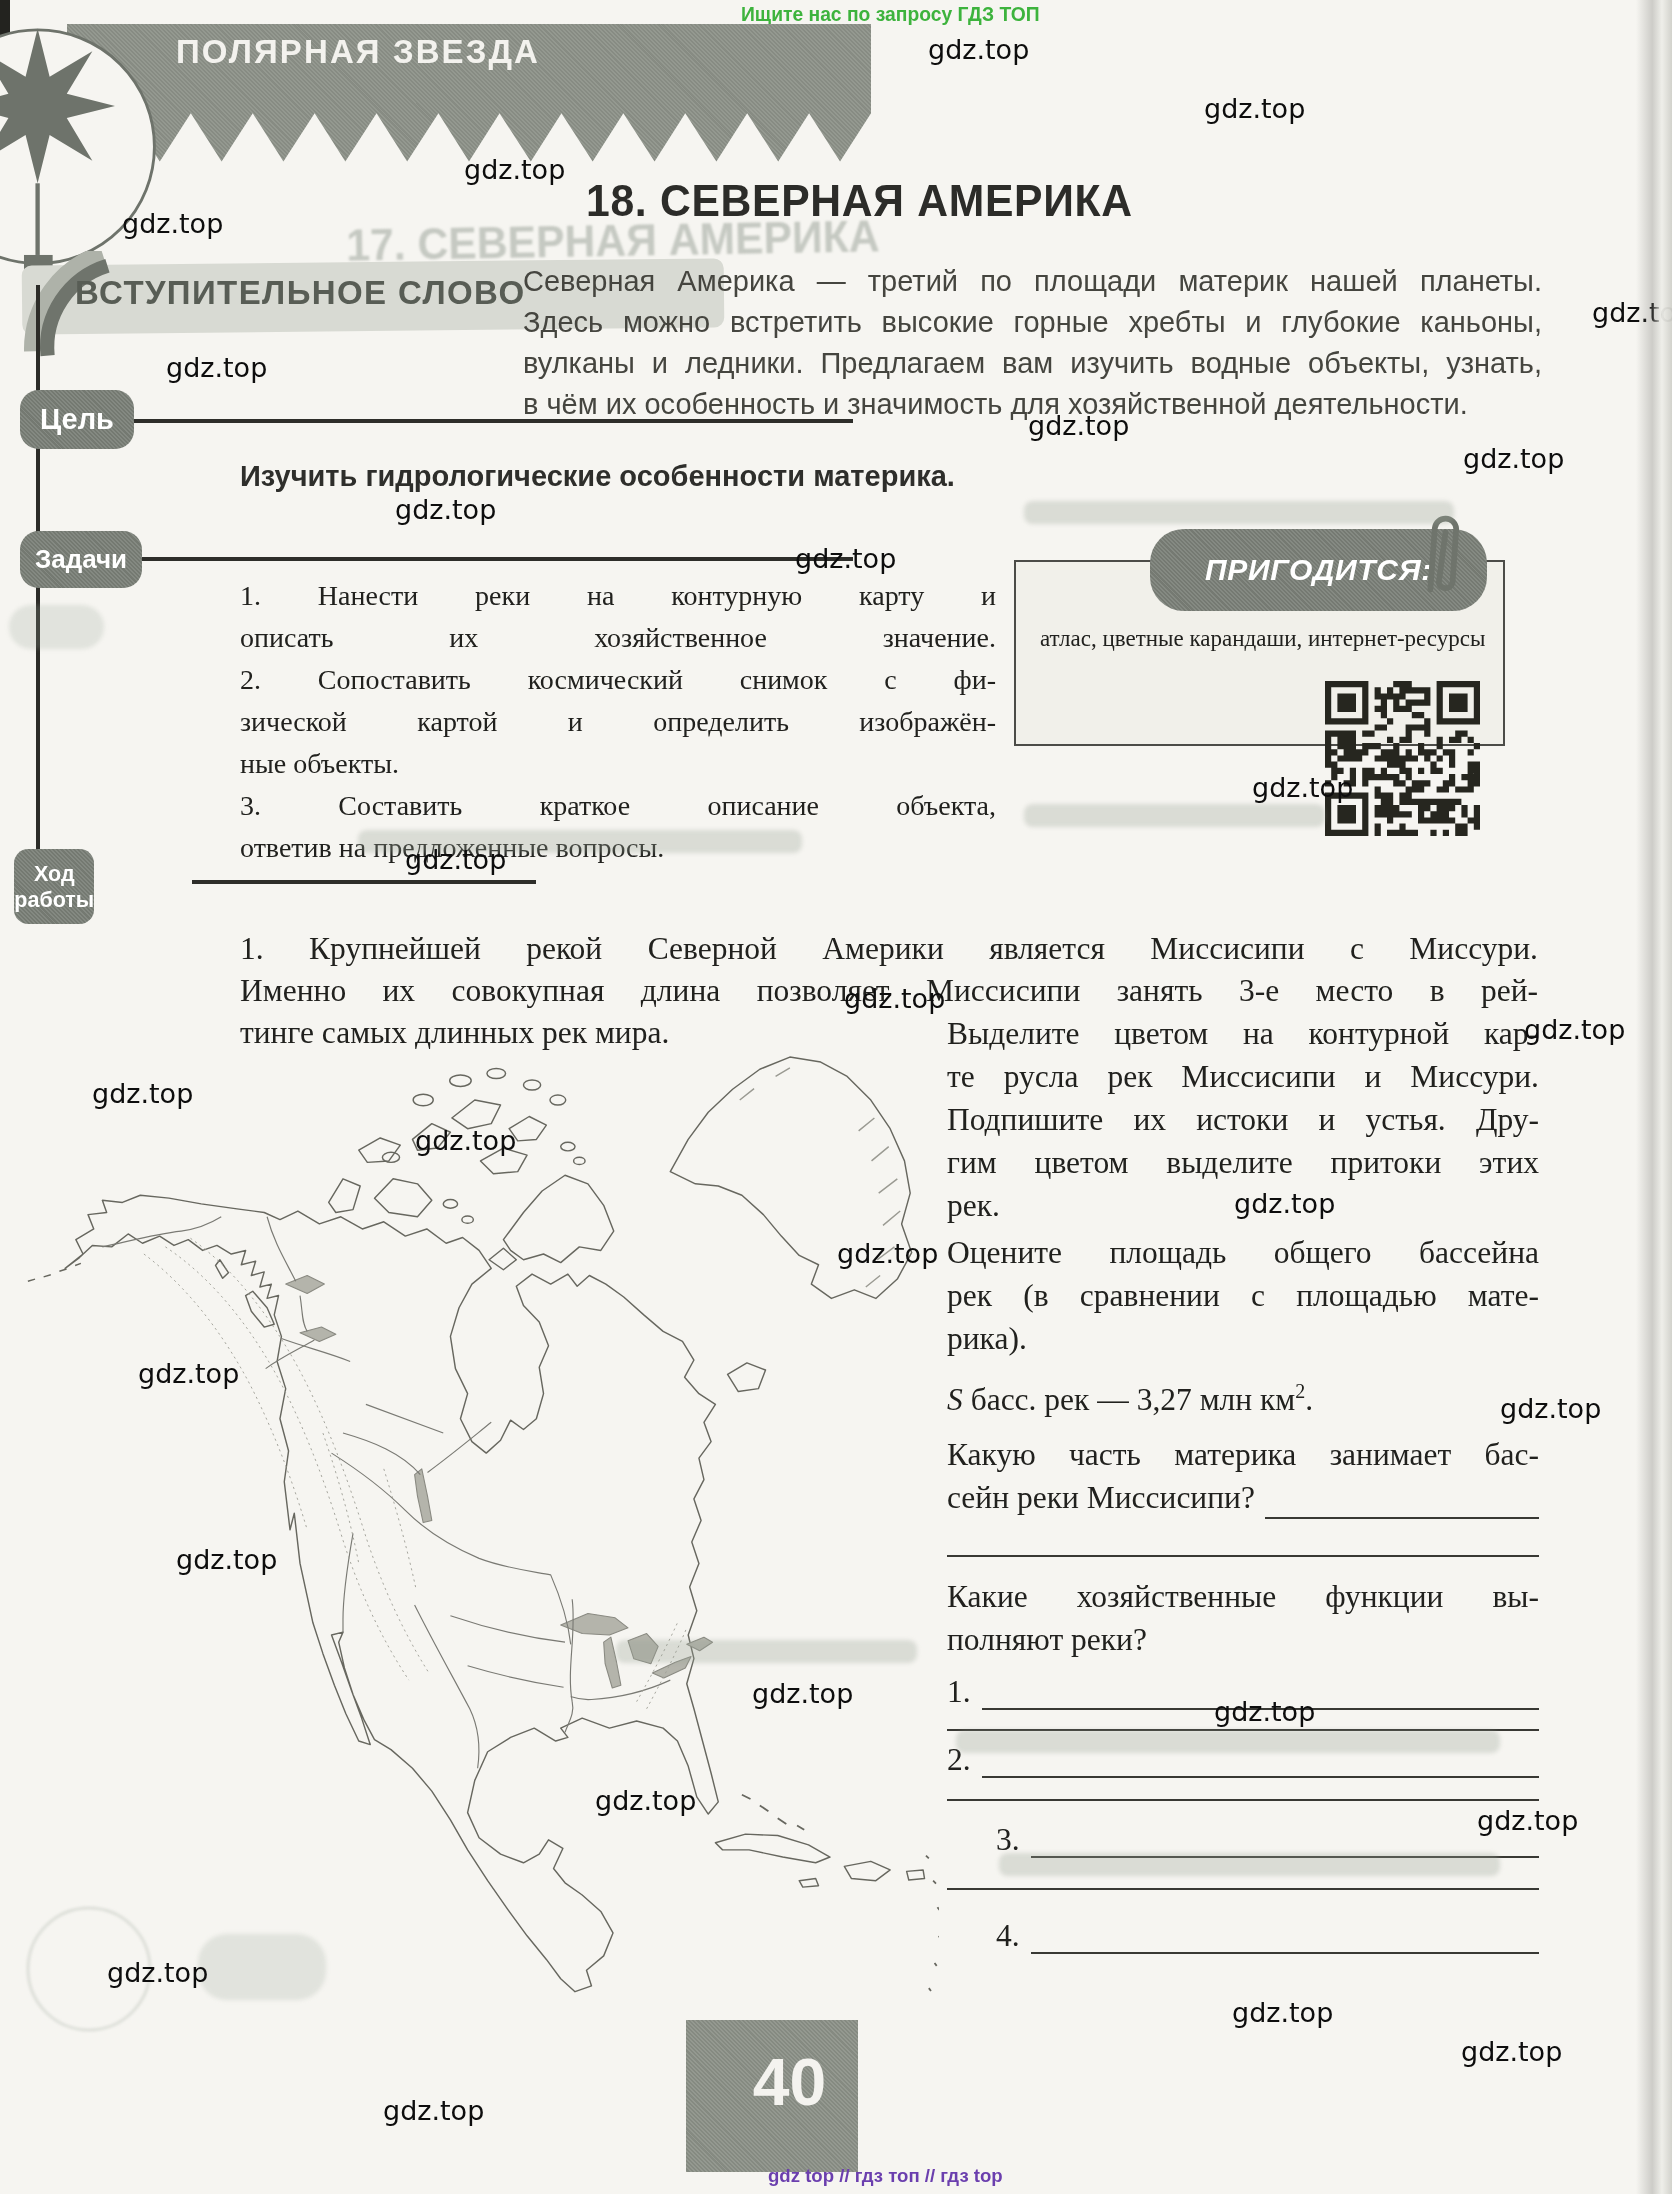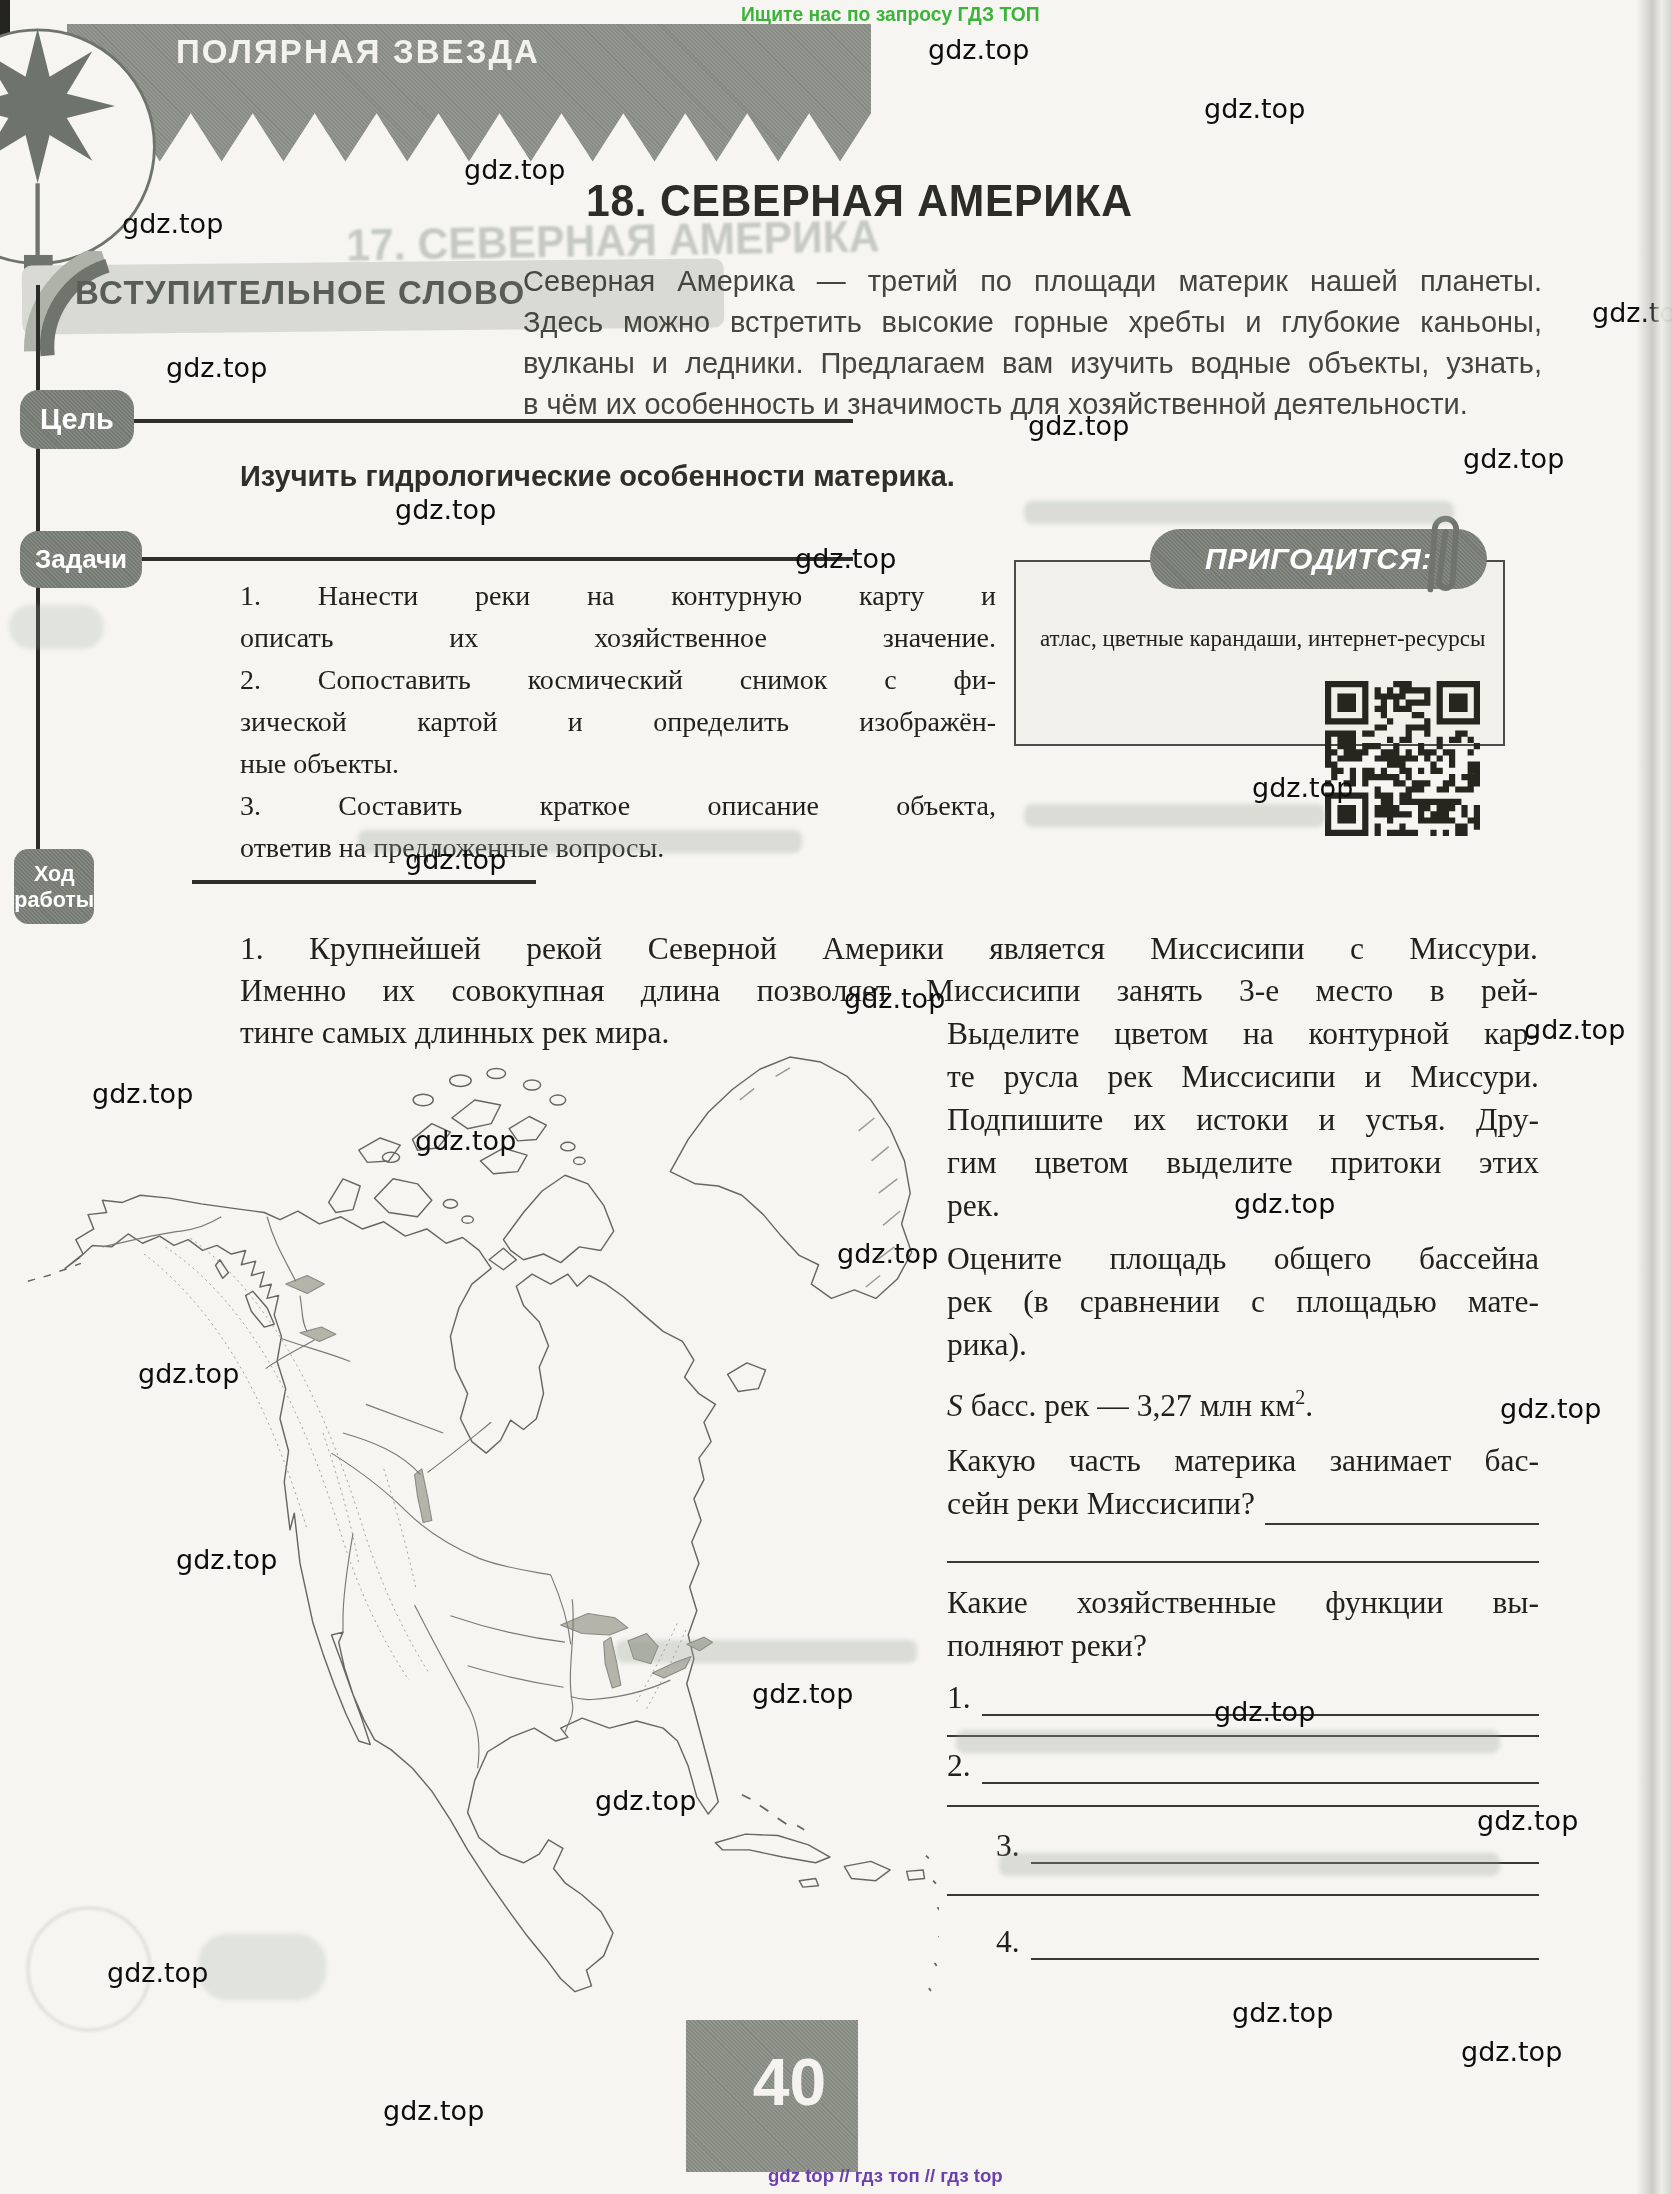--- a/index.html
+++ b/index.html
@@ -36,21 +36,21 @@
   .hl-tasks{left:142px;top:557px;width:711px;}
   .hl-work{left:192px;top:880px;width:344px;}
   
   .p-intro{left:523px;top:261px;width:1019px;font-size:29px;line-height:41px;color:#45453f;
            font-family:"Liberation Sans","DejaVu Sans",sans-serif;}
   .goal-text{left:240px;top:460px;font-size:29px;font-weight:700;color:#2e2e2b;white-space:nowrap;}
   .p-tasks{left:240px;top:575px;width:756px;font-size:28px;line-height:42px;}
   .p-task1{left:240px;top:928px;width:1298px;font-size:31.5px;line-height:42px;}
   
   .useful-box{left:1014px;top:560px;width:487px;height:182px;border:2.9px solid #4c4c48;background:#f1f0ea;}
-  .useful-badge{left:1150px;top:529px;width:337px;height:60px;border-radius:34px;background:#7b8078;
+  .useful-badge{left:1150px;top:529px;width:337px;height:82px;border-radius:34px;background:#7b8078;
      background-image:repeating-linear-gradient(45deg,rgba(255,255,255,.08) 0 1.4px,rgba(0,0,0,.05) 1.4px 2.9px);
      display:flex;align-items:center;justify-content:center;color:#fff;font-style:italic;
      font-family:"Liberation Sans",sans-serif;font-weight:700;font-size:30px;letter-spacing:0.7px;}
   .useful-text{left:1040px;top:618px;width:464px;font-size:23px;line-height:42px;text-align:justify;}
   .qr{left:1325px;top:681px;}
   
   .rcol{left:947px;top:1012px;width:592px;font-size:31.5px;}
   .rcol .para{line-height:43px;}
   .sline{white-space:pre-wrap;height:37px;}
   .sline i{font-family:"Liberation Serif",serif;}
@@ -234,21 +234,21 @@
   </svg>
 
   <div class="abs rcol">
     <div class="para">
       <span class="jl">Выделите цветом на контурной кар-</span>
       <span class="jl">те русла рек Миссисипи и Миссури.</span>
       <span class="jl">Подпишите их истоки и устья. Дру-</span>
       <span class="jl">гим цветом выделите притоки этих</span>
       <span class="jl short">рек.</span>
     </div>
-    <div class="para" style="margin-top:10px">
+    <div class="para" style="margin-top:4px">
       <span class="jl">Оцените площадь общего бассейна</span>
       <span class="jl">рек (в сравнении с площадью мате-</span>
       <span class="jl short">рика).</span>
     </div>
     <div class="sline" style="margin-top:20px"><i>S</i><span> басс. рек — 3,27 млн км</span><sup>2</sup><span>.</span></div>
     <div class="para" style="margin-top:15.8px">
       <span class="jl">Какую часть материка занимает бас-</span>
       <span class="inline-blank">
         <span>сейн реки Миссисипи?</span>
         <span class="ul"></span>

